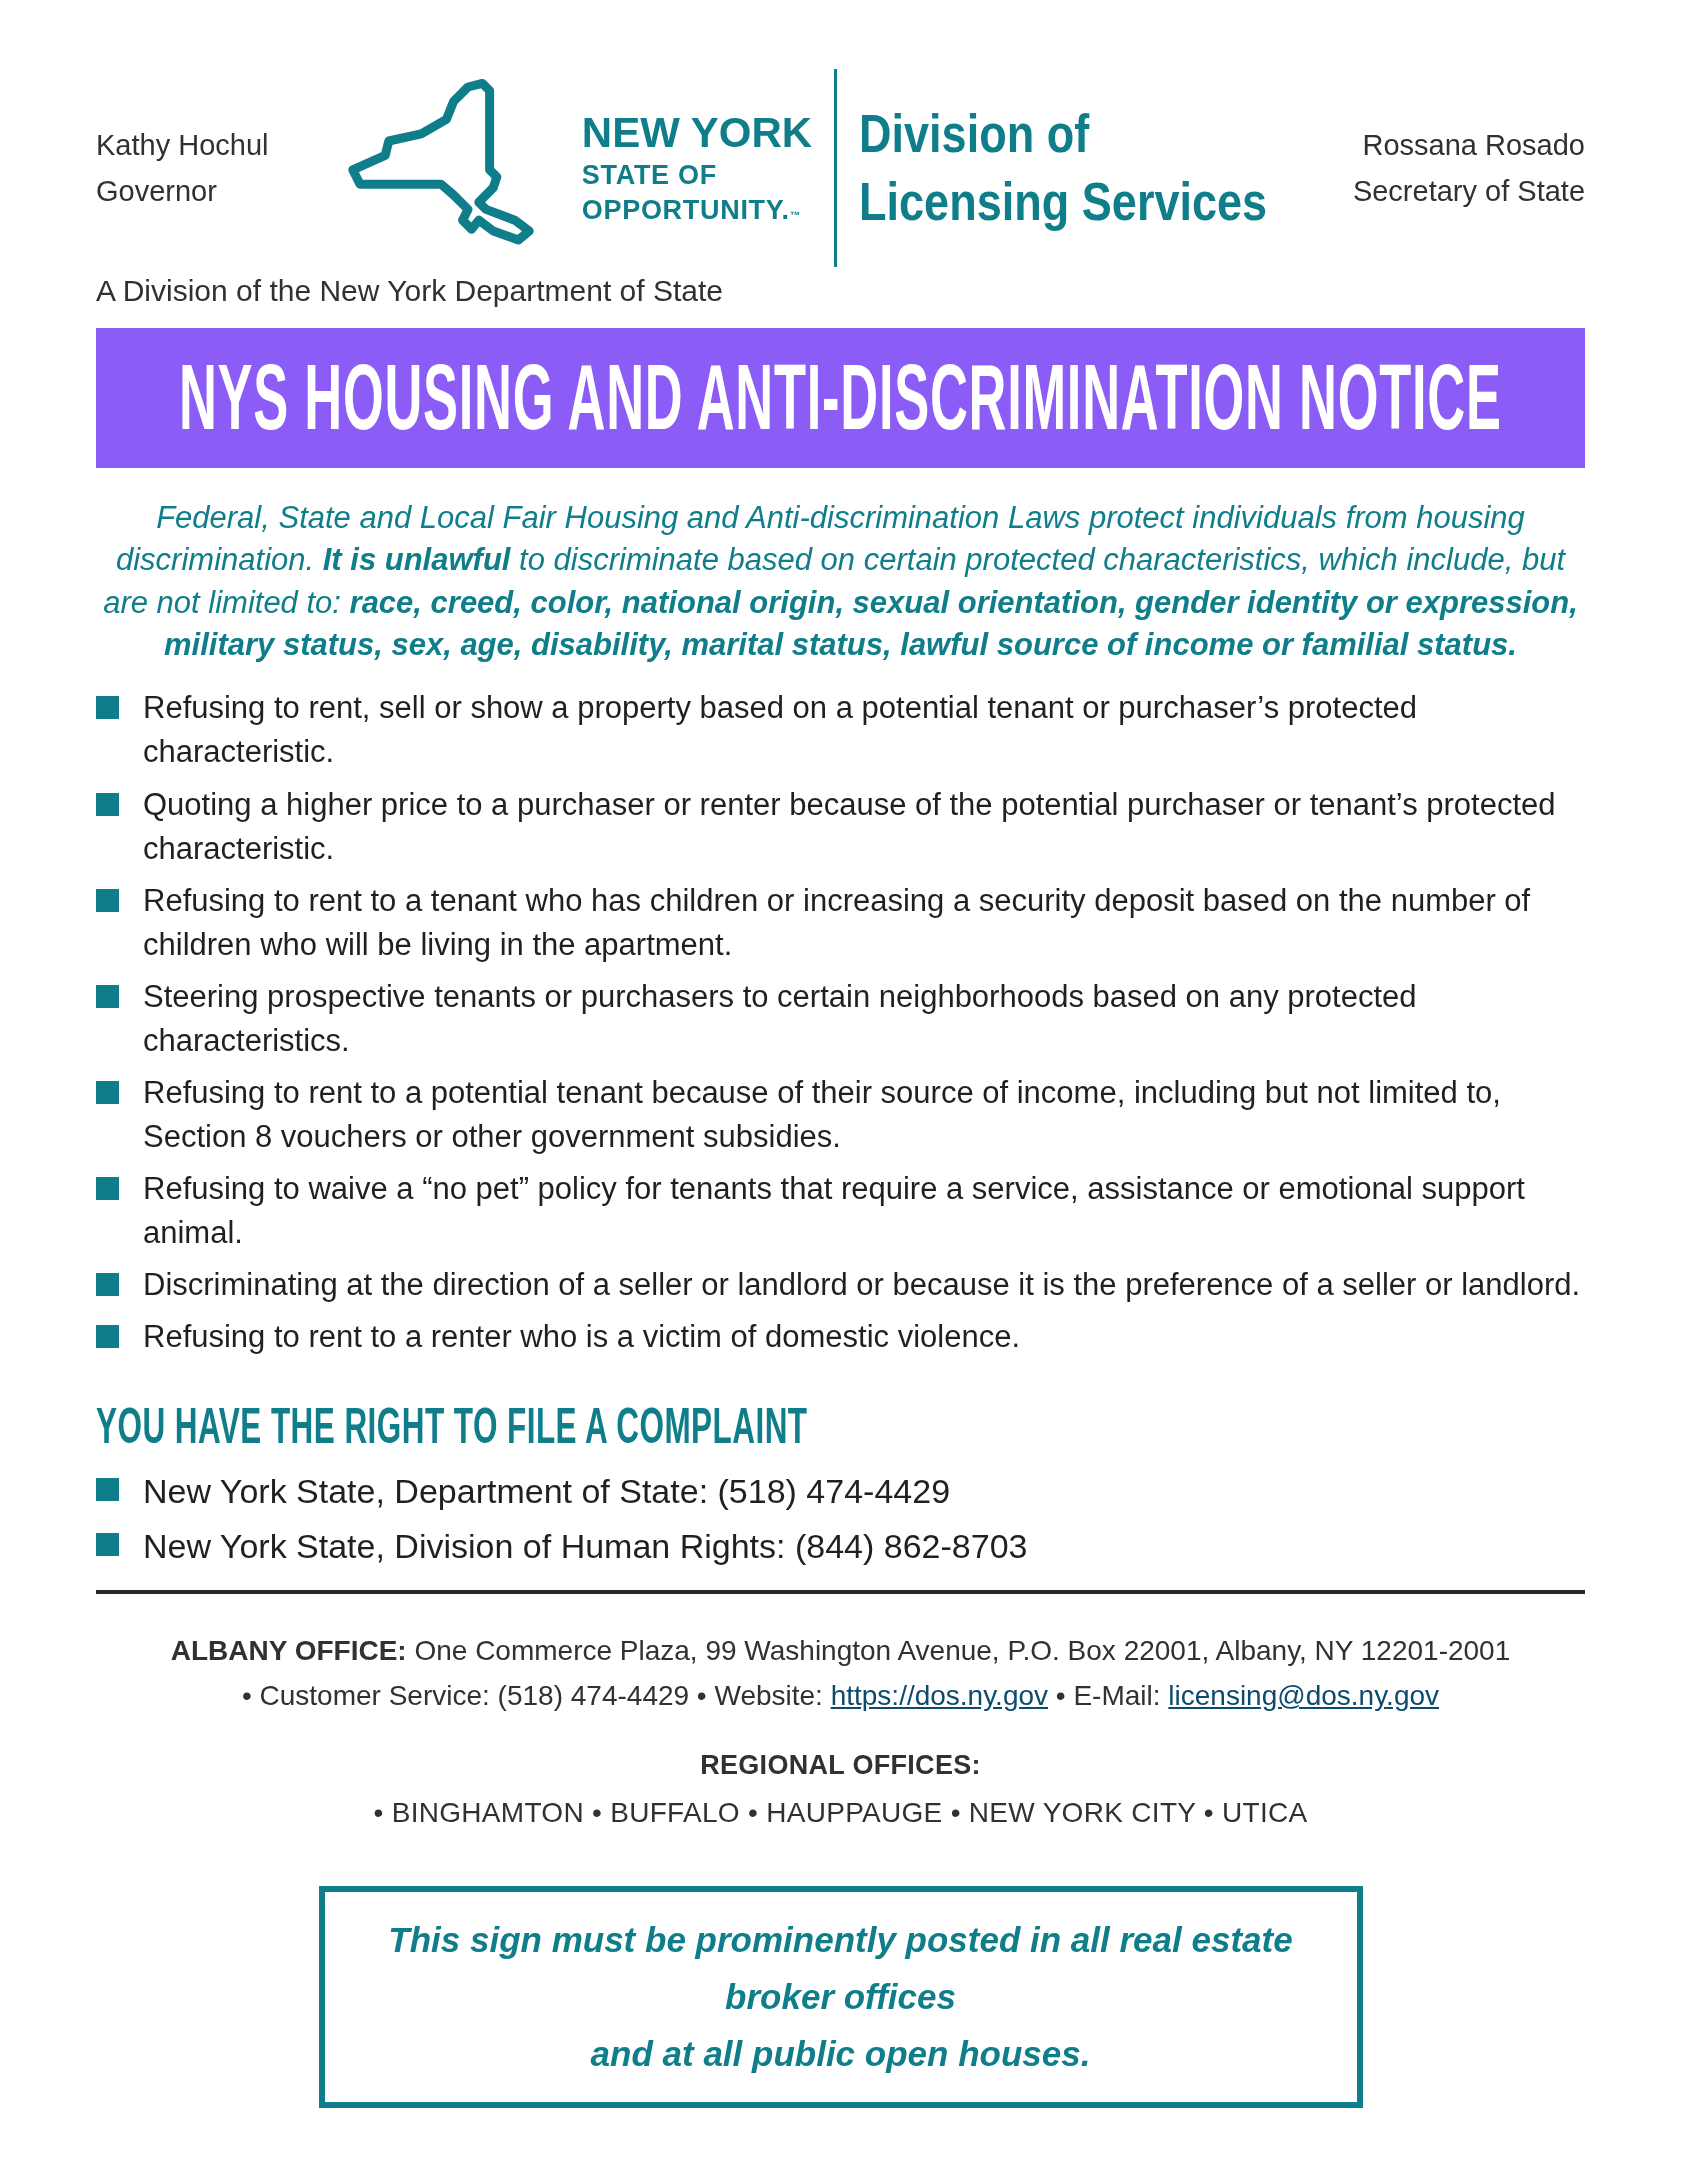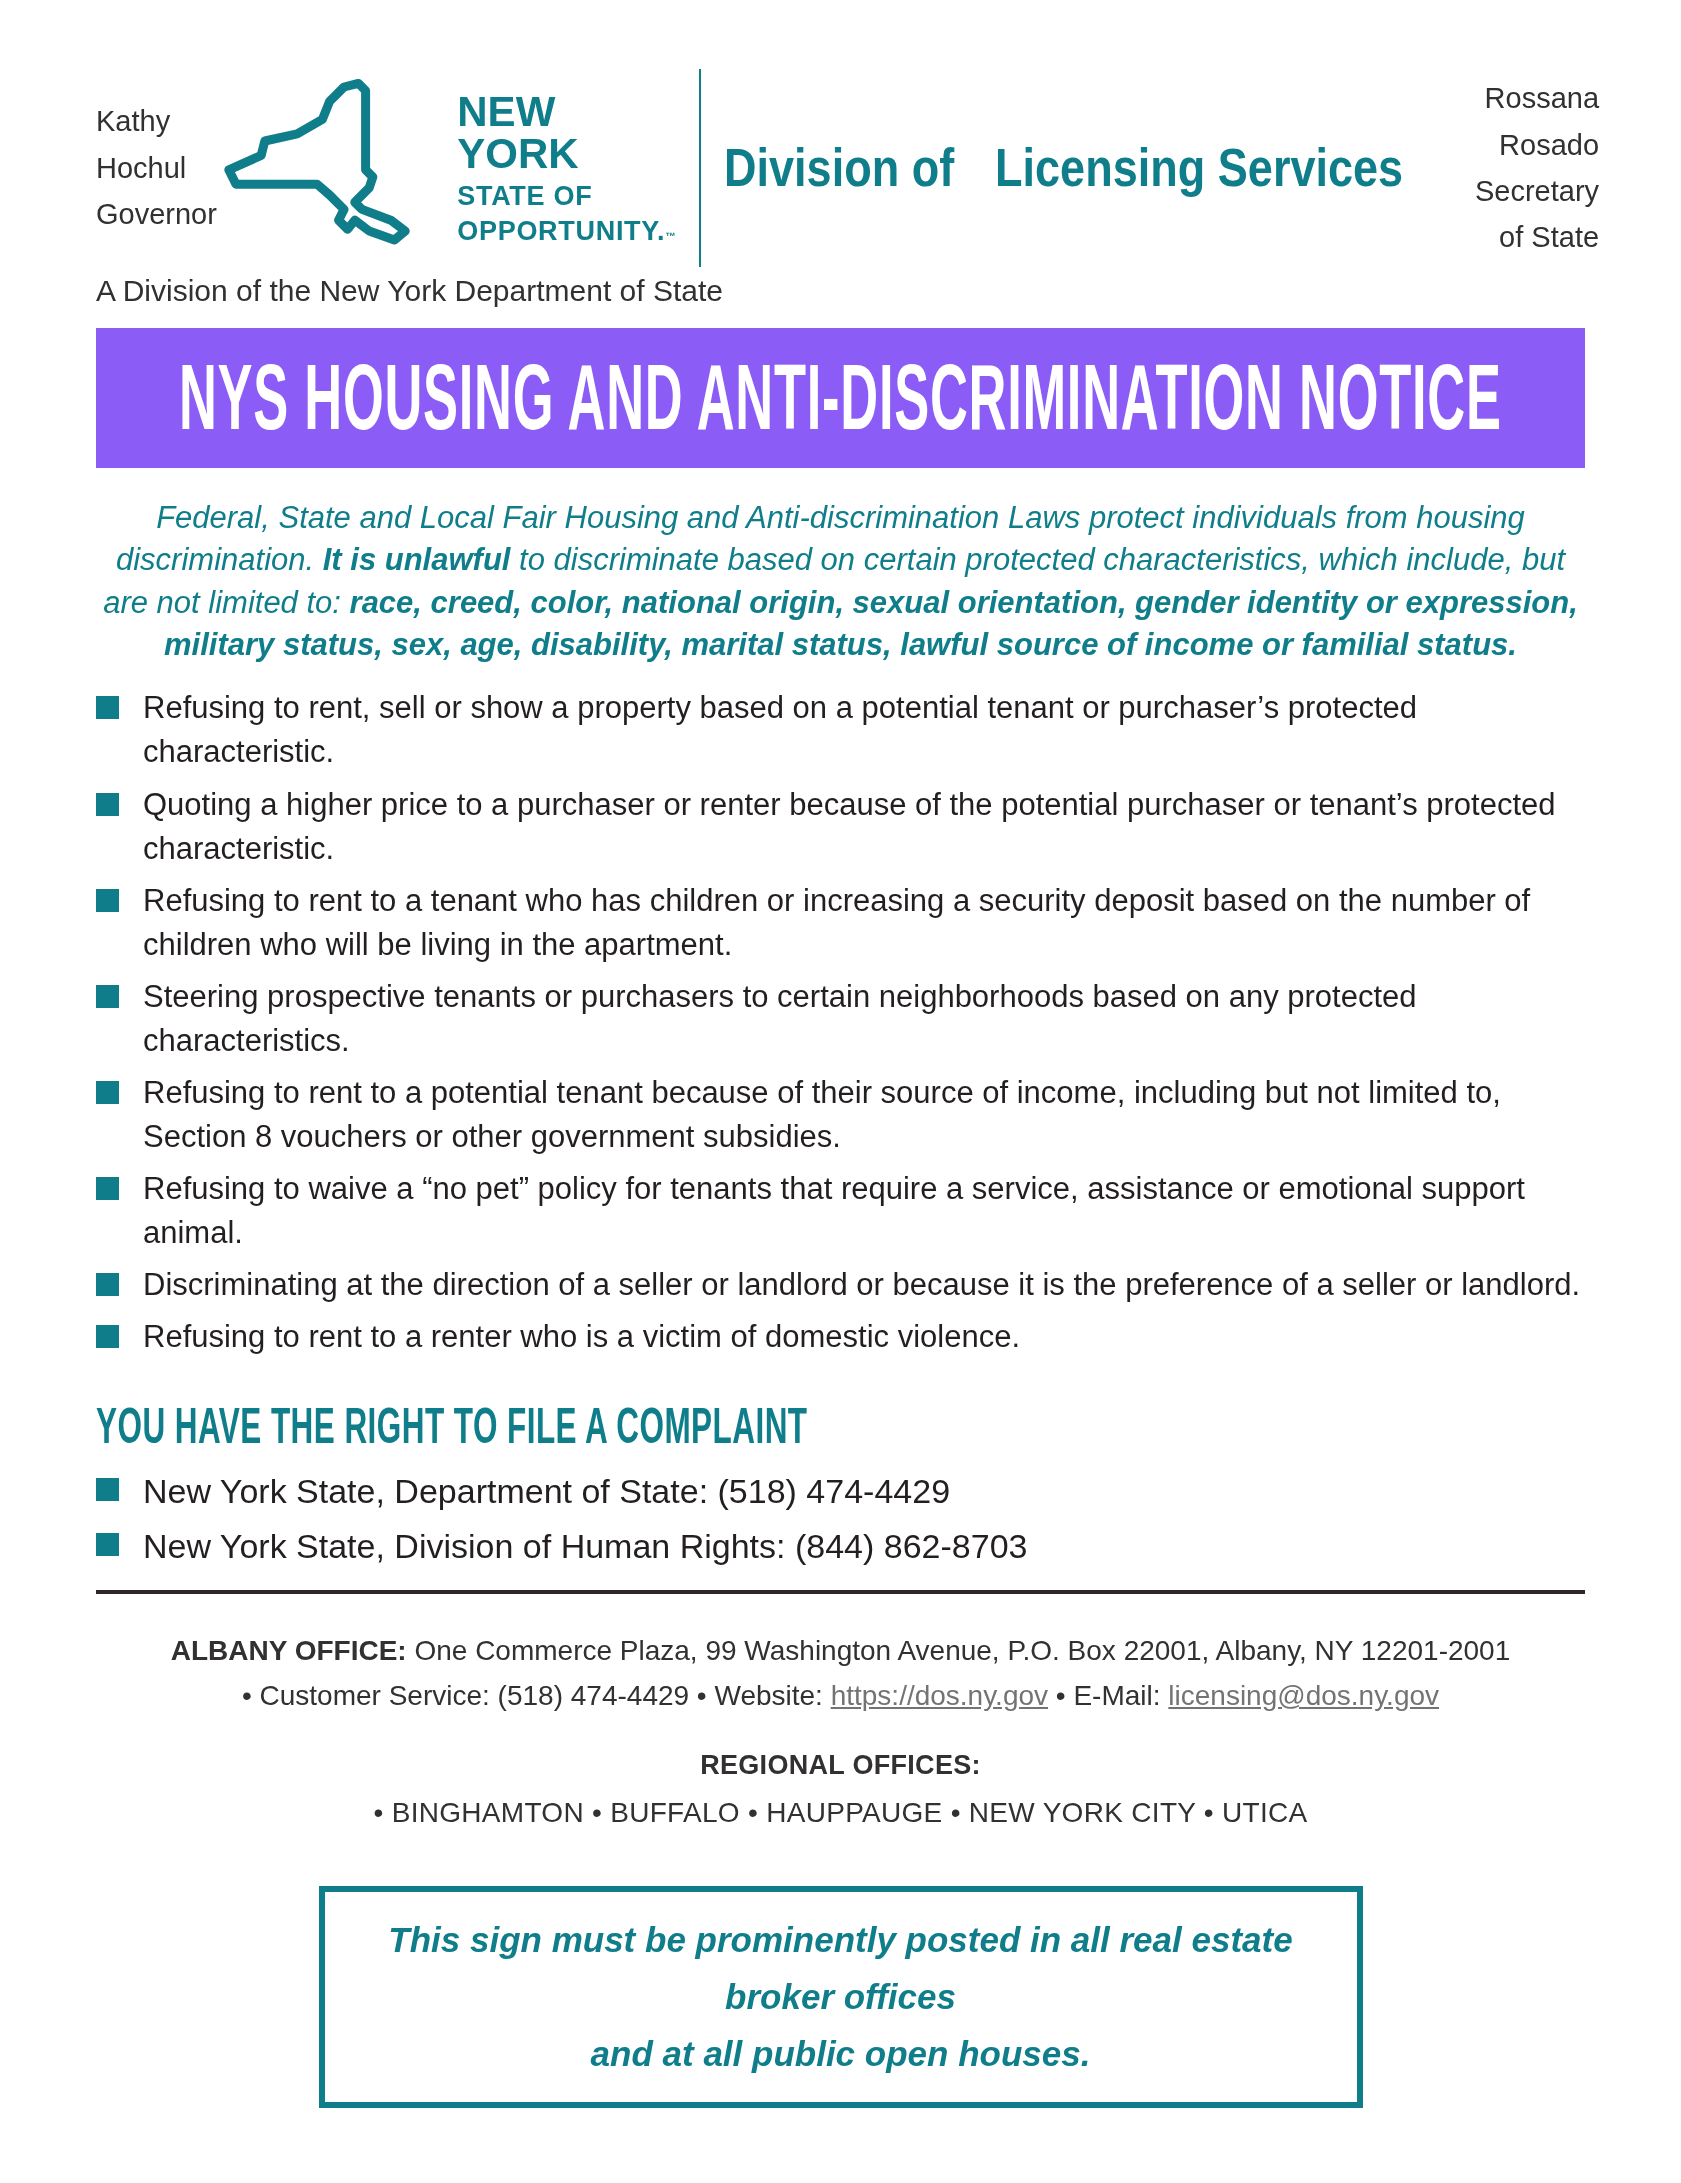--- a/index.html
+++ b/index.html
@@ -16,21 +16,21 @@
   .header { display:flex; align-items:center; margin-top:69px; }
   .header-side { flex:1; font-size:29px; line-height:1.6; color:#323031; }
   .header-side.right { text-align:right; }
   .logo-group { display:flex; align-items:center; gap:22.4px; }
   .map-icon svg { display:block; }
   .wordmark { display:flex; flex-direction:column; line-height:1; }
   .wordmark .big { font-size:42px; font-weight:bold; color:#0F7E8A; letter-spacing:0px; }
   .wordmark .small { font-size:27px; font-weight:bold; color:#0F7E8A; margin-top:8px; letter-spacing:0.7px; }
   .wordmark .tm { font-size:10.6px; vertical-align:baseline; }
   .logo-divider { width:2.6px; height:198px; background:#0F7E8A; }
-  .division-name { display:flex; flex-direction:row; }
+  .division-name { display:flex; flex-direction:column; }
   .division-name span {
     font-size:53px; font-weight:bold; color:#0F7E8A; line-height:1.28;
     display:inline-block; transform:scaleX(.85); transform-origin:left center; white-space:nowrap;
   }
   .tagline { text-align:left; font-size:30px; color:#323031; margin-top:6.6px; }
 
   
   .banner {
     margin-top:20px; height:140px; background:#8b5cf6;
     display:flex; align-items:center; justify-content:center; overflow:hidden;
@@ -63,21 +63,21 @@
 
   ul.bullets.complaints { margin-top:17px; }
   ul.bullets.complaints li { margin-bottom:16px; }
   ul.bullets.complaints .btext { font-size:34px; line-height:1.15; }
   ul.bullets.complaints .marker { margin-top:6.6px; }
 
   
   .rule { border:none; border-top:4px solid #2b2627; margin-top:24px; }
   .footer { margin-top:34px; text-align:center; font-size:28px; line-height:1.62; color:#323031; }
   .footer .bold { font-weight:bold; }
-  .footer a { color:#737373; text-decoration:underline; cursor:pointer; }
+  .footer a { color:#0c4a6e; text-decoration:underline; cursor:pointer; }
   .footer .regional-label { font-weight:bold; margin-top:25px; font-size:27px; letter-spacing:0.3px; }
   .footer .regional-list { margin-top:2.6px; letter-spacing:0.3px; }
 
   
   .notice-box {
     margin:51px auto 0; width:1044px; border:6px solid #0F7E8A;
     padding:20px 26px; text-align:center;
   }
   .notice-box span {
     display:block; font-size:35px; font-weight:bold; font-style:italic;

